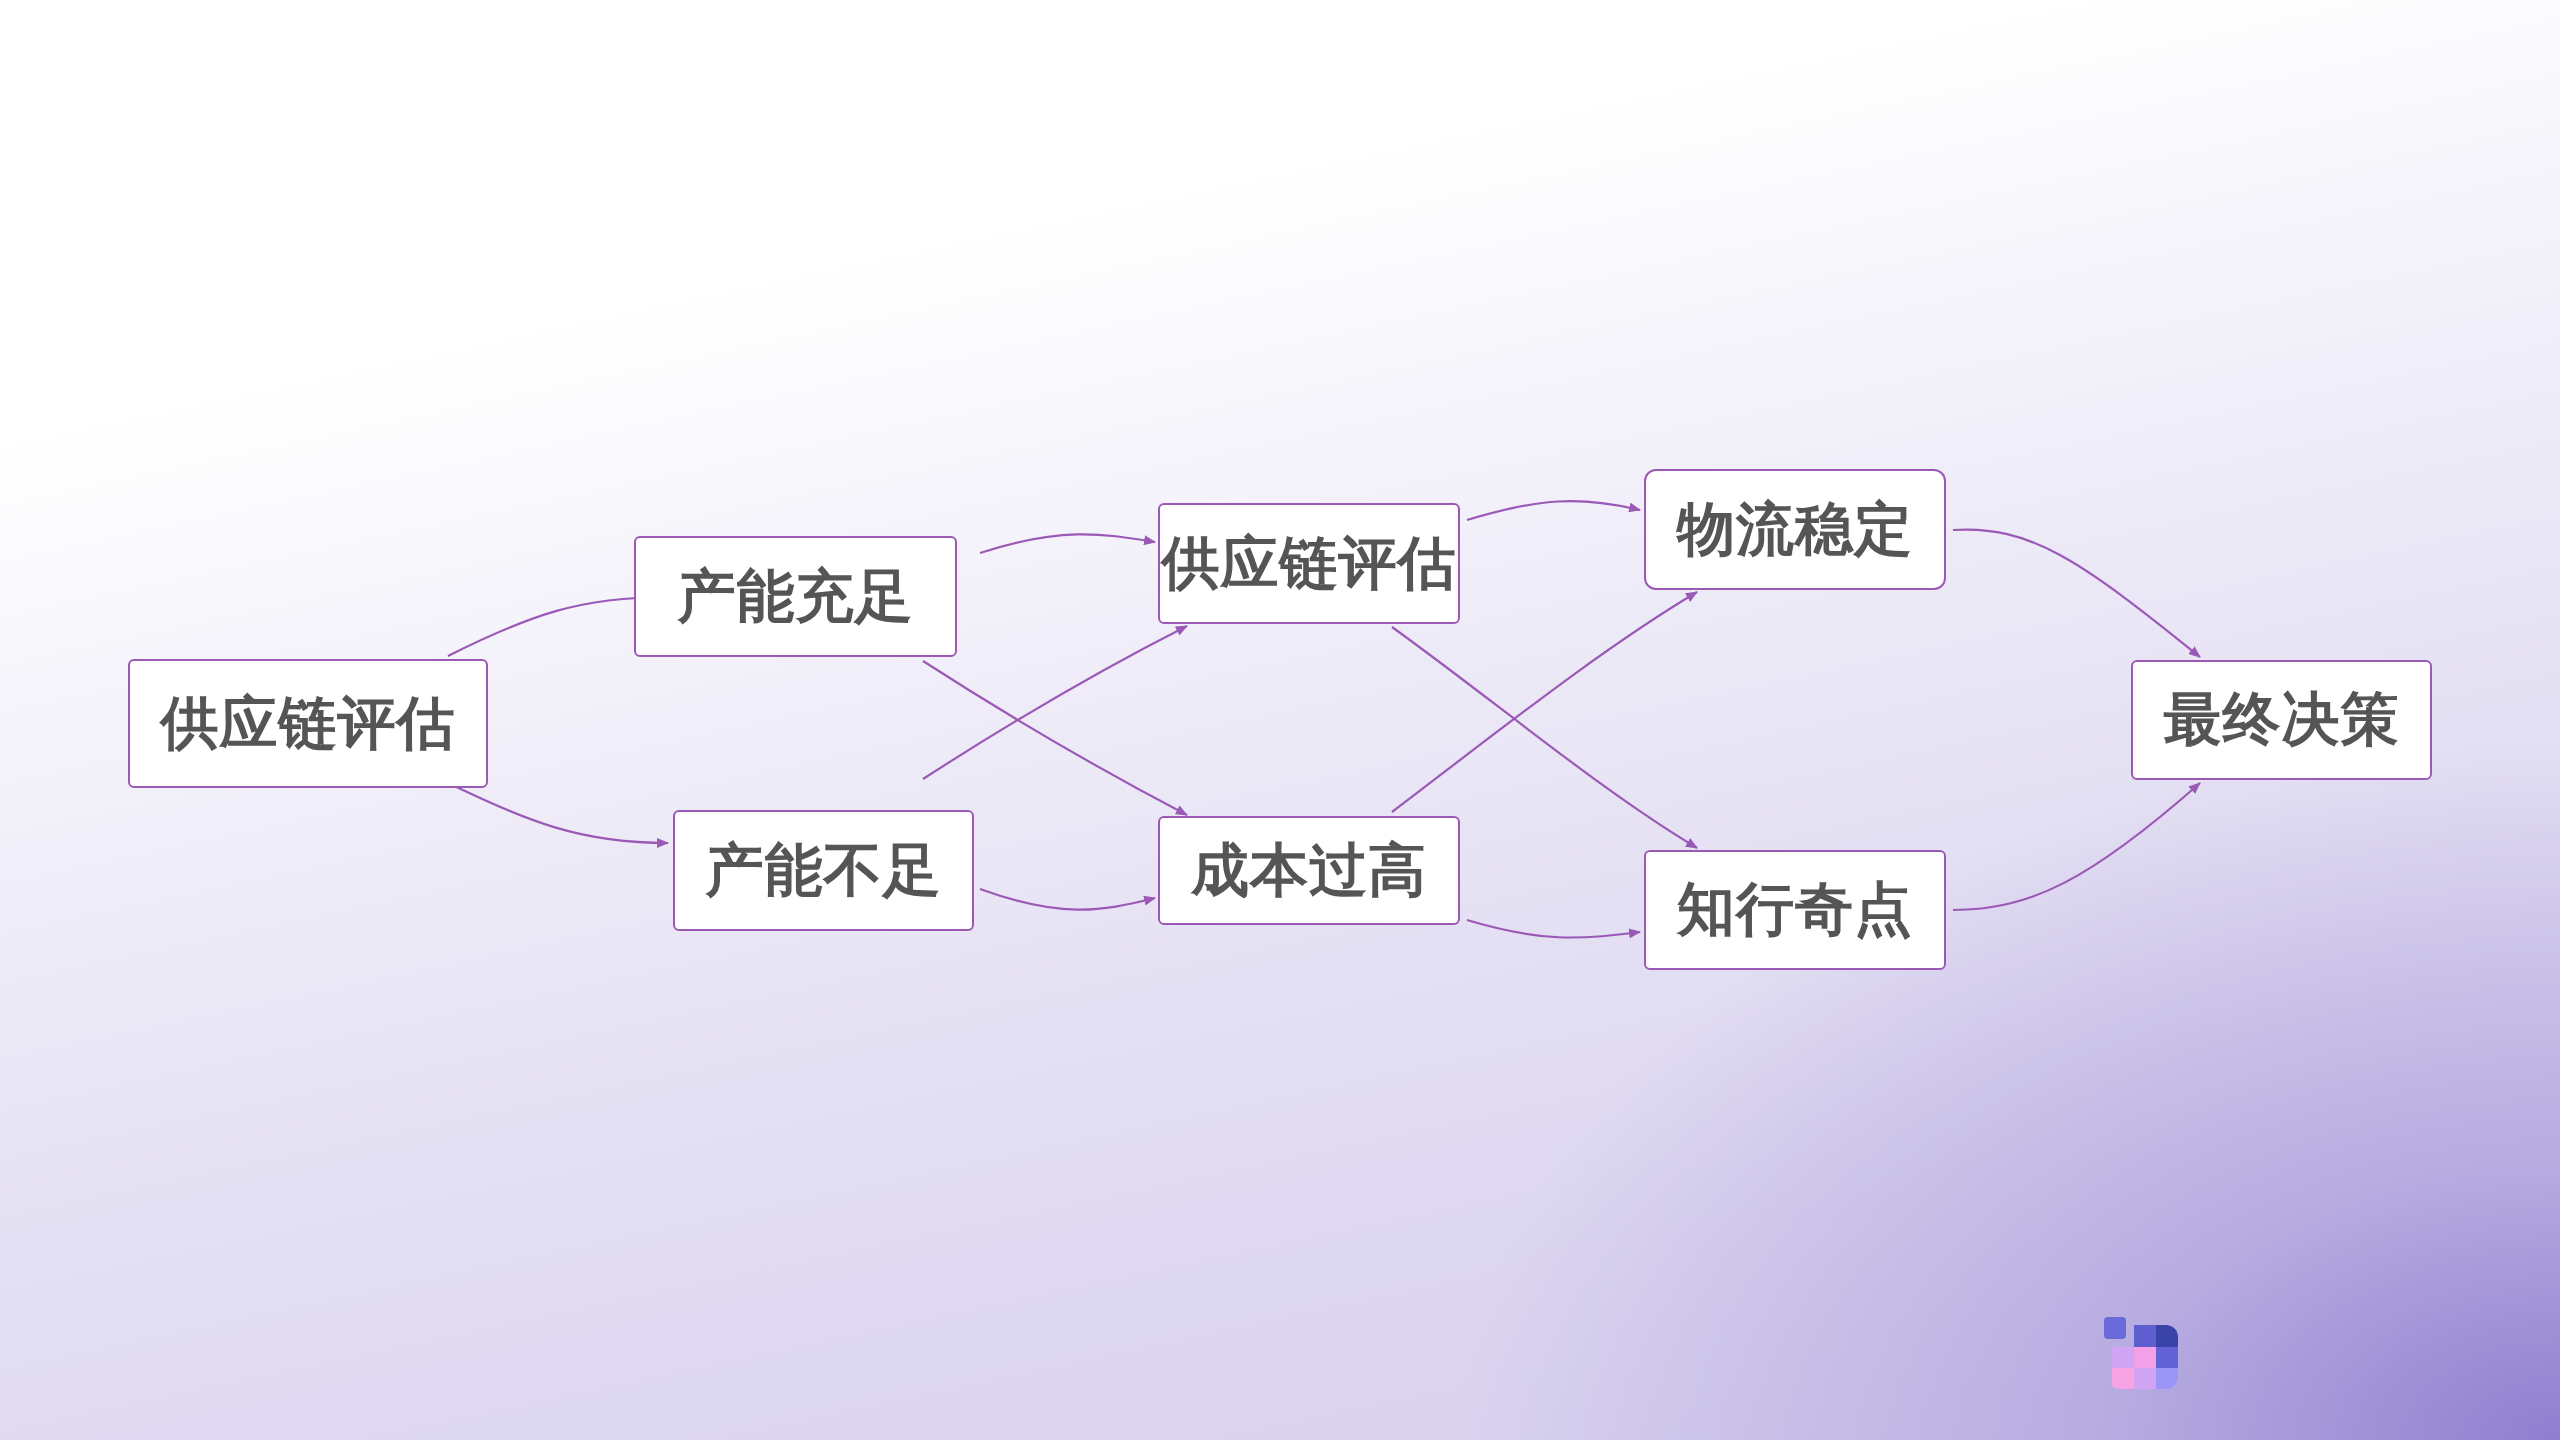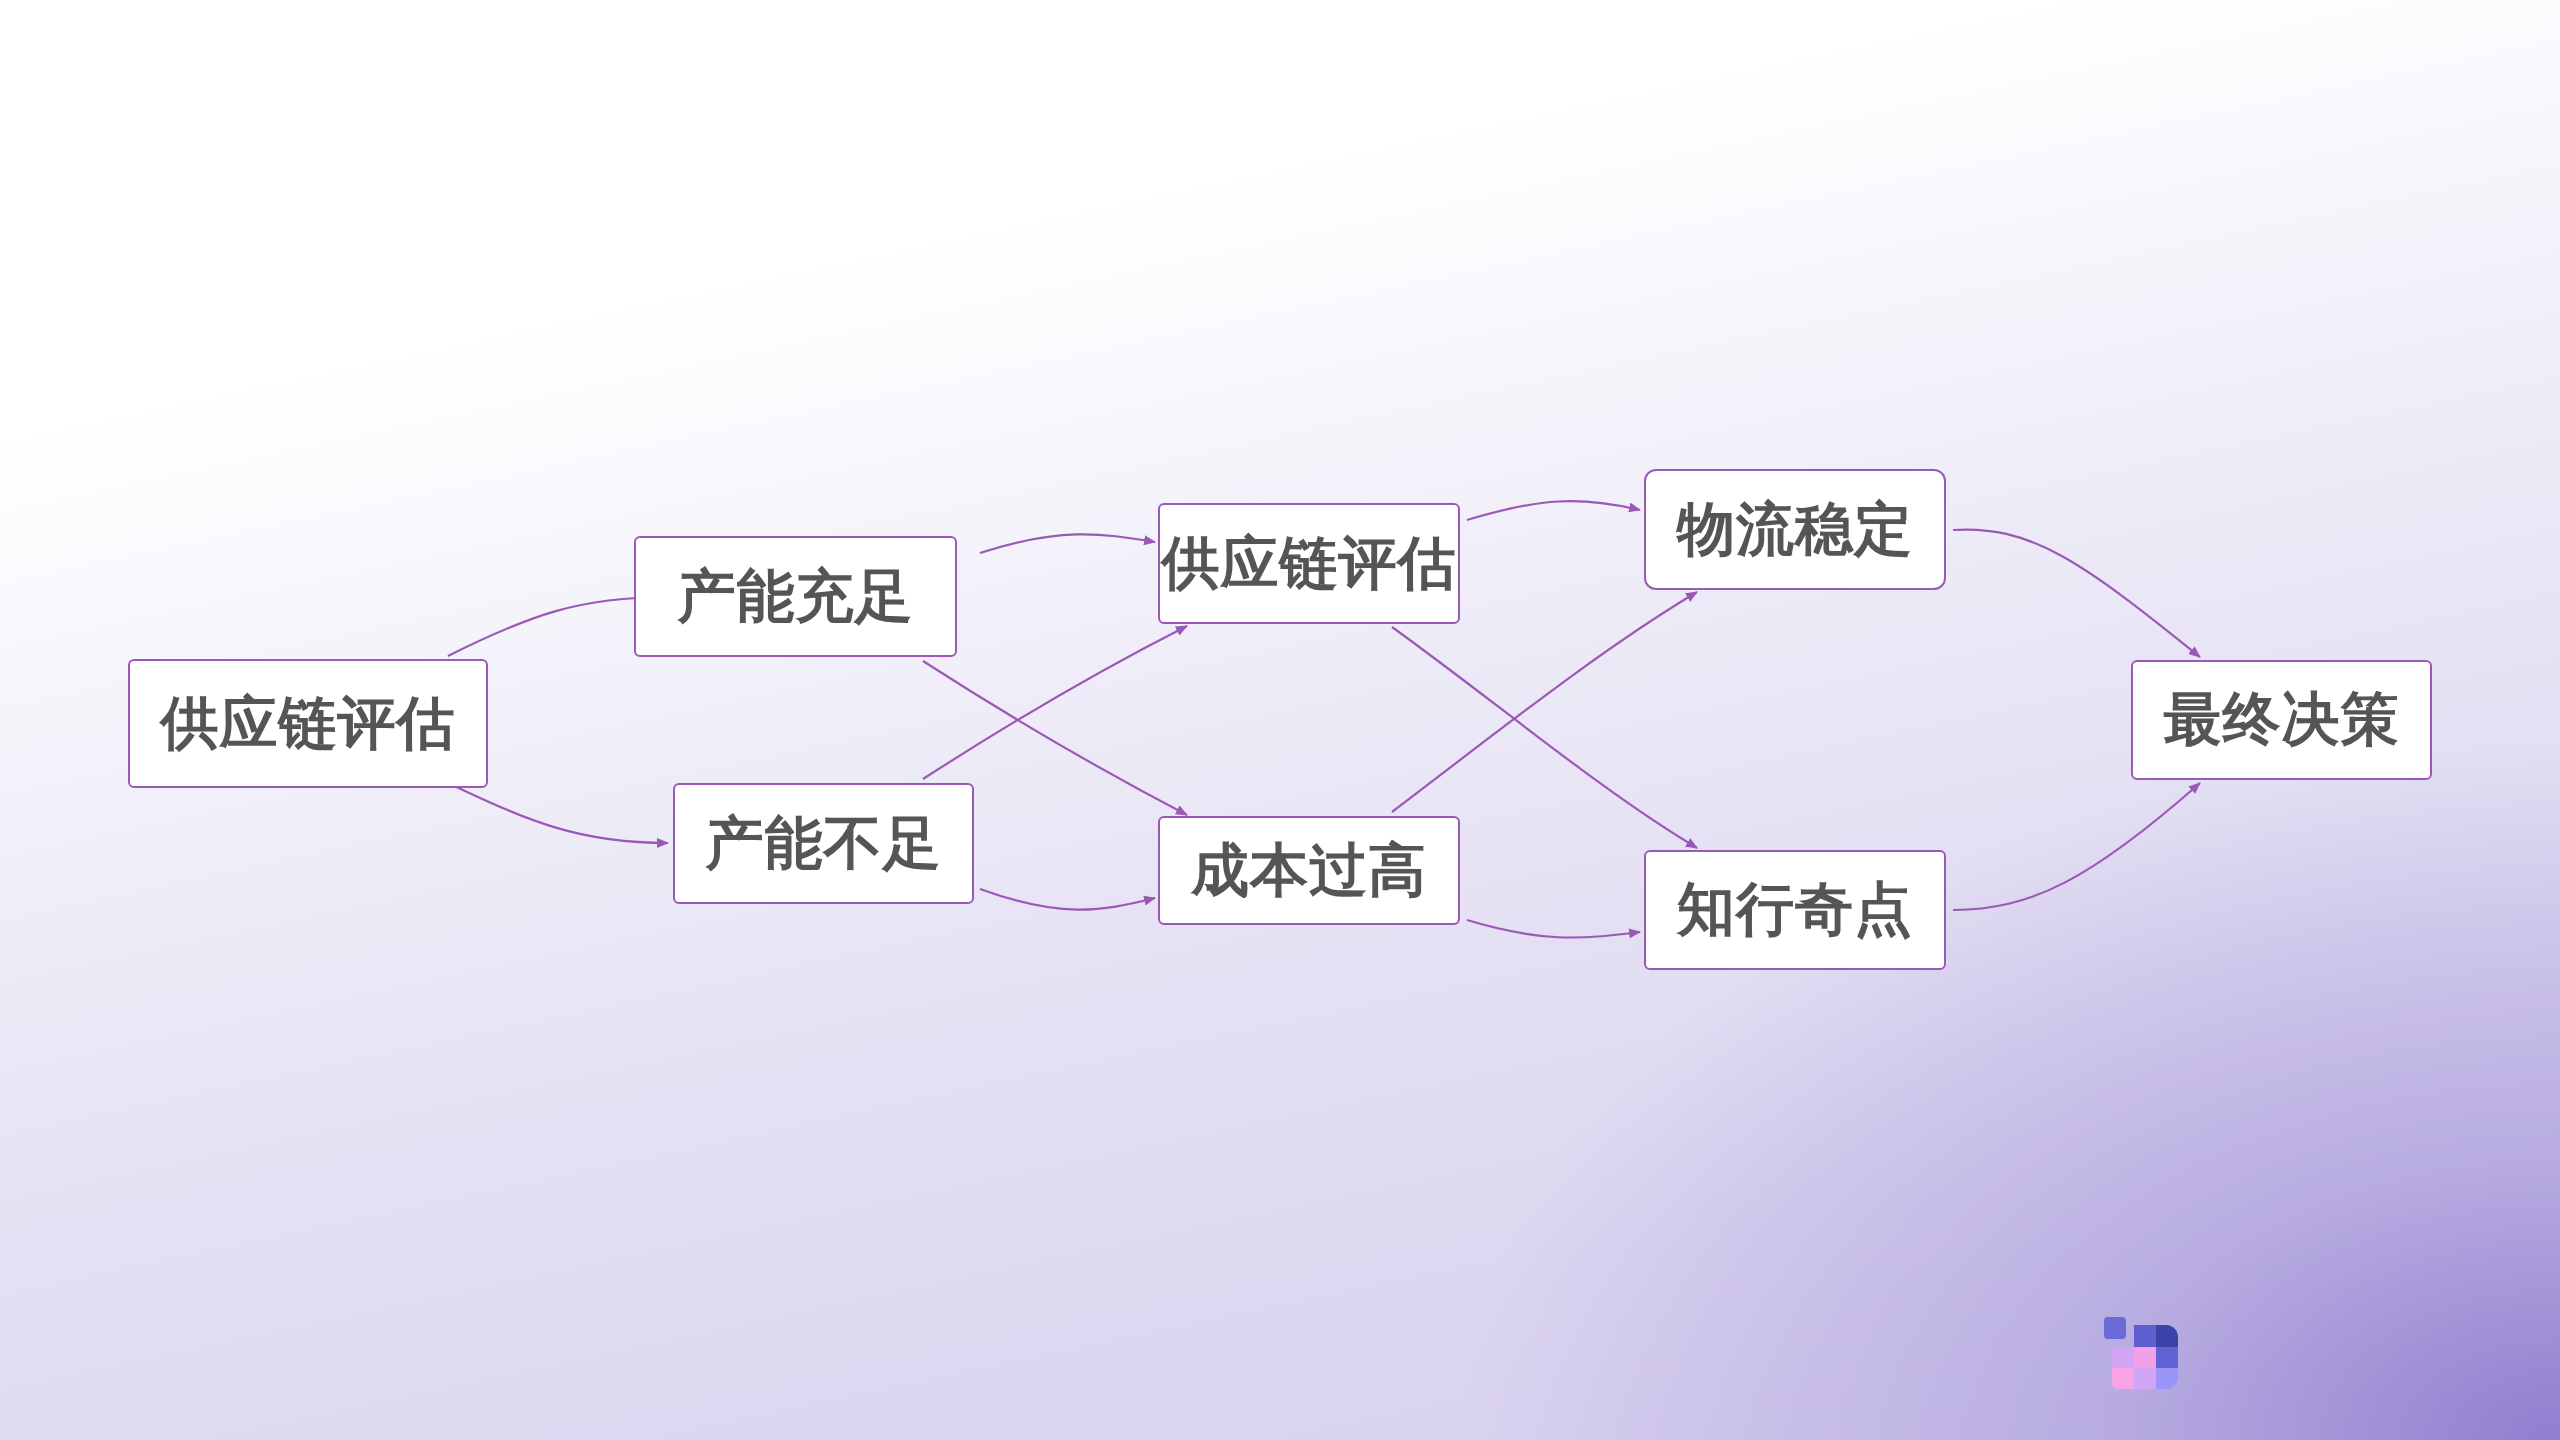--- a/index.html
+++ b/index.html
@@ -42,21 +42,21 @@
     <path d="M1953,910 C2030,910 2090,880 2200,783"></path>
   </g>
 </svg>
 
 <div class="node" style="left:128px;top:659px;width:360px;height:129px;">
     <span>供应链评估</span>
   </div>
 <div class="node" style="left:634px;top:536px;width:323px;height:121px;">
     <span>产能充足</span>
   </div>
-<div class="node" style="left:673px;top:783px;width:301px;height:121px;">
+<div class="node" style="left:673px;top:810px;width:301px;height:121px;">
     <span>产能不足</span>
   </div>
 <div class="node" style="left:1158px;top:503px;width:302px;height:121px;">
     <span>供应链评估</span>
   </div>
 <div class="node" style="left:1158px;top:816px;width:302px;height:109px;">
     <span>成本过高</span>
   </div>
 <div class="node" style="left:1644px;top:469px;width:302px;height:121px;border-radius:12px;">
     <span>物流稳定</span>

